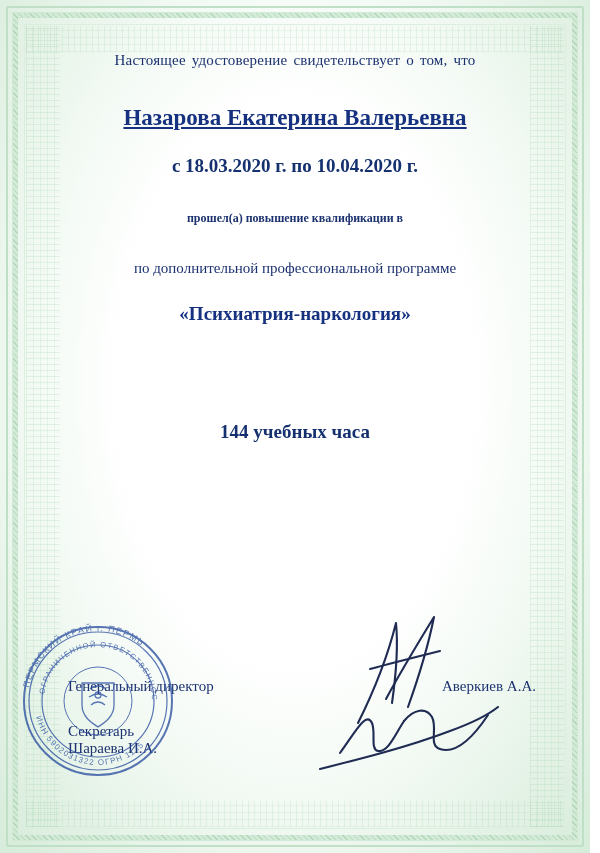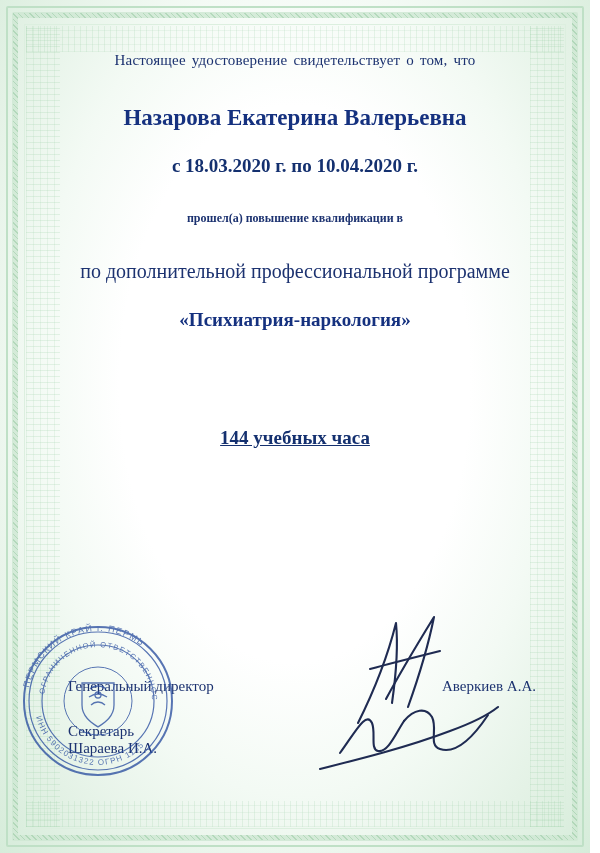--- a/index.html
+++ b/index.html
@@ -92,60 +92,60 @@
     letter-spacing: .2px;
     color: #1c3270;
     margin-bottom: 36px;
     word-spacing: 2px;
   }
   .line-name {
     font-size: 23px;
     font-weight: bold;
     color: #15317f;
     margin-bottom: 24px;
+    text-decoration: underline;
   }
   .line-period {
     font-size: 19px;
     font-weight: bold;
     color: #14306f;
     margin-bottom: 34px;
   }
   .line-action {
     font-size: 12px;
     color: #1c3270;
     margin-bottom: 34px;
     font-weight: bold;
   }
   .line-org {
     font-size: 18px;
     font-weight: bold;
     color: #15317f;
     margin-bottom: 26px;
   }
   .line-prog-label {
-    font-size: 20px;
+    font-size: 15px;
     color: #1c3270;
     margin-bottom: 26px;
   }
   .line-program {
     font-size: 19px;
     font-weight: bold;
     color: #15317f;
     margin-bottom: 96px;
   }
   .line-volume-label {
     font-size: 15.5px;
     color: #1c3270;
     margin-bottom: 30px;
   }
   .line-hours {
     font-size: 19px;
     font-weight: bold;
     color: #14306f;
-    text-decoration: underline;
   }
 
   
   .sign-block {
     position: absolute;
     left: 68px;
     right: 54px;
     bottom: 96px;
   }
   .sign-row {

